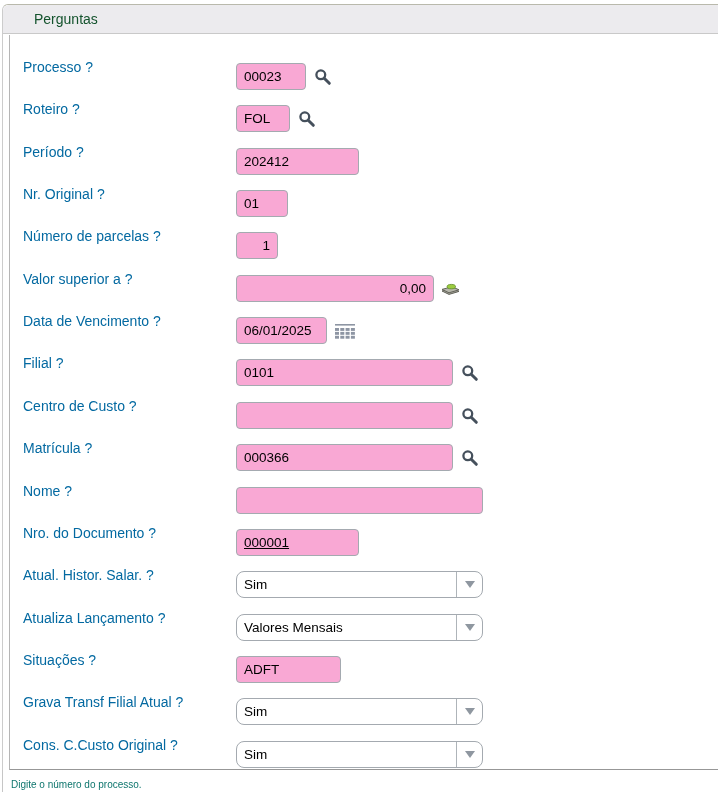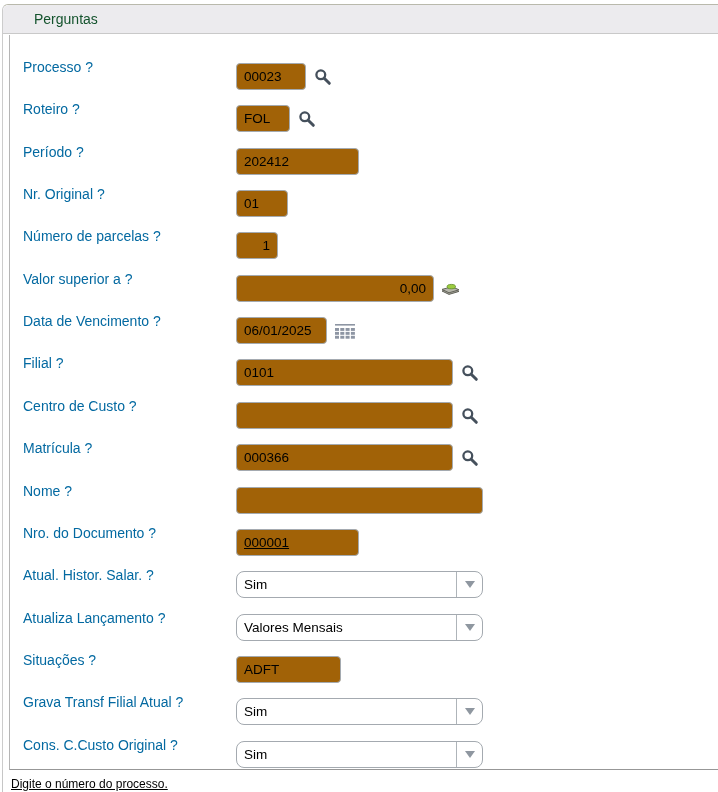--- a/index.html
+++ b/index.html
@@ -57,21 +57,21 @@
     align-items: center;
   }
   .tbox {
     height: 27px;
     border: 1px solid #a4aab0;
     border-radius: 4px;
     font-family: "Liberation Sans", sans-serif;
     font-size: 13.5px;
     color: #000000;
     padding: 0 7px;
-    background: #a16207;
+    background: #f9a8d4;
     outline: none;
   }
   .tbox.right { text-align: right; }
   .selbox {
     height: 27px;
     border: 1px solid #a4aab0;
     border-radius: 8px;
     background: #ffffff;
     display: flex;
     align-items: stretch;
@@ -107,24 +107,23 @@
   
   .footer {
     position: absolute;
     left: 2px; top: 770px;
     width: 716px; height: 22px;
     border-left: 1px solid #c6c6c6;
     background: #ffffff;
     padding: 4px 0 0 8px;
   }
   .footer .hint {
-    font-size: 12px;
-    color: #000000;
+    font-size: 10px;
+    color: #0f766e;
     white-space: nowrap;
-    text-decoration: underline;
   }
 </style>
 </head>
 <body>
 
 <div class="outer">
   <div class="titlebar">
     <span class="title">Perguntas</span>
   </div>
   <div class="content" id="form-area">

